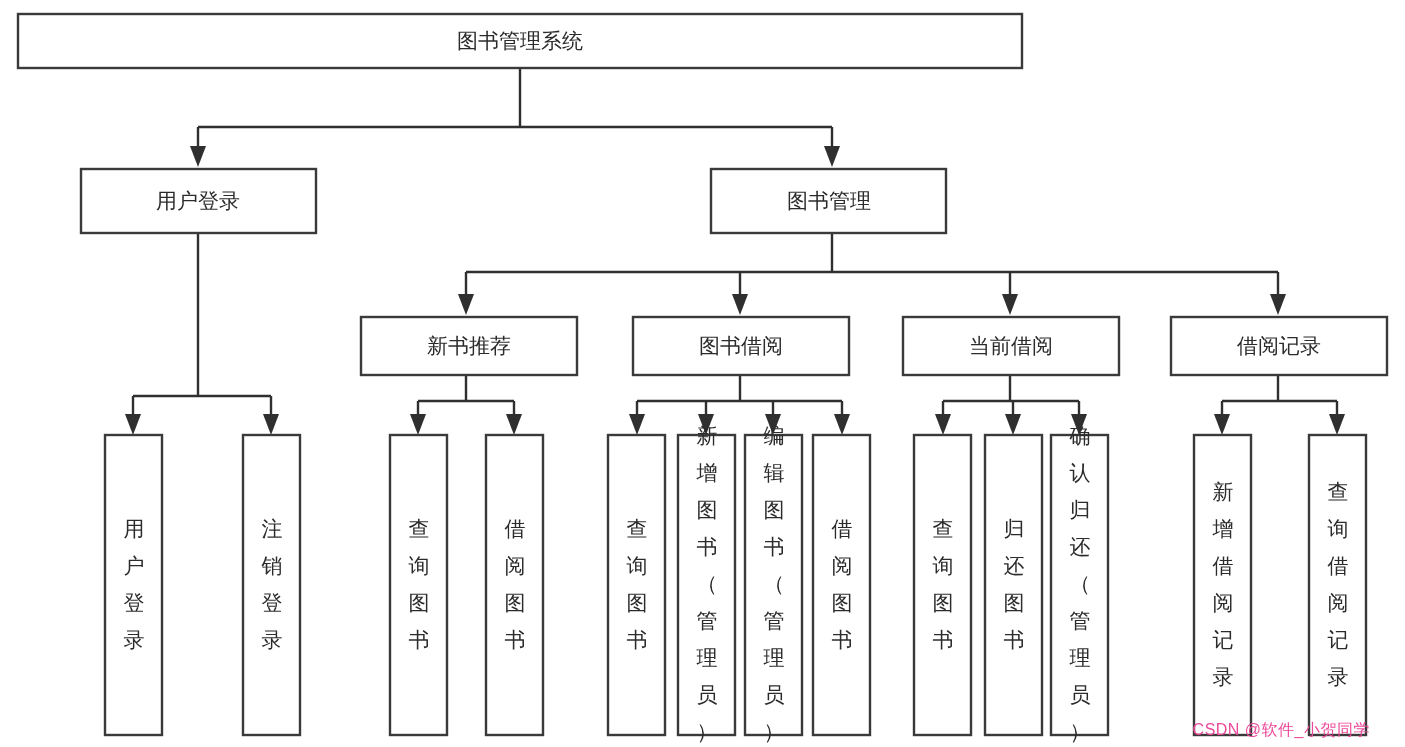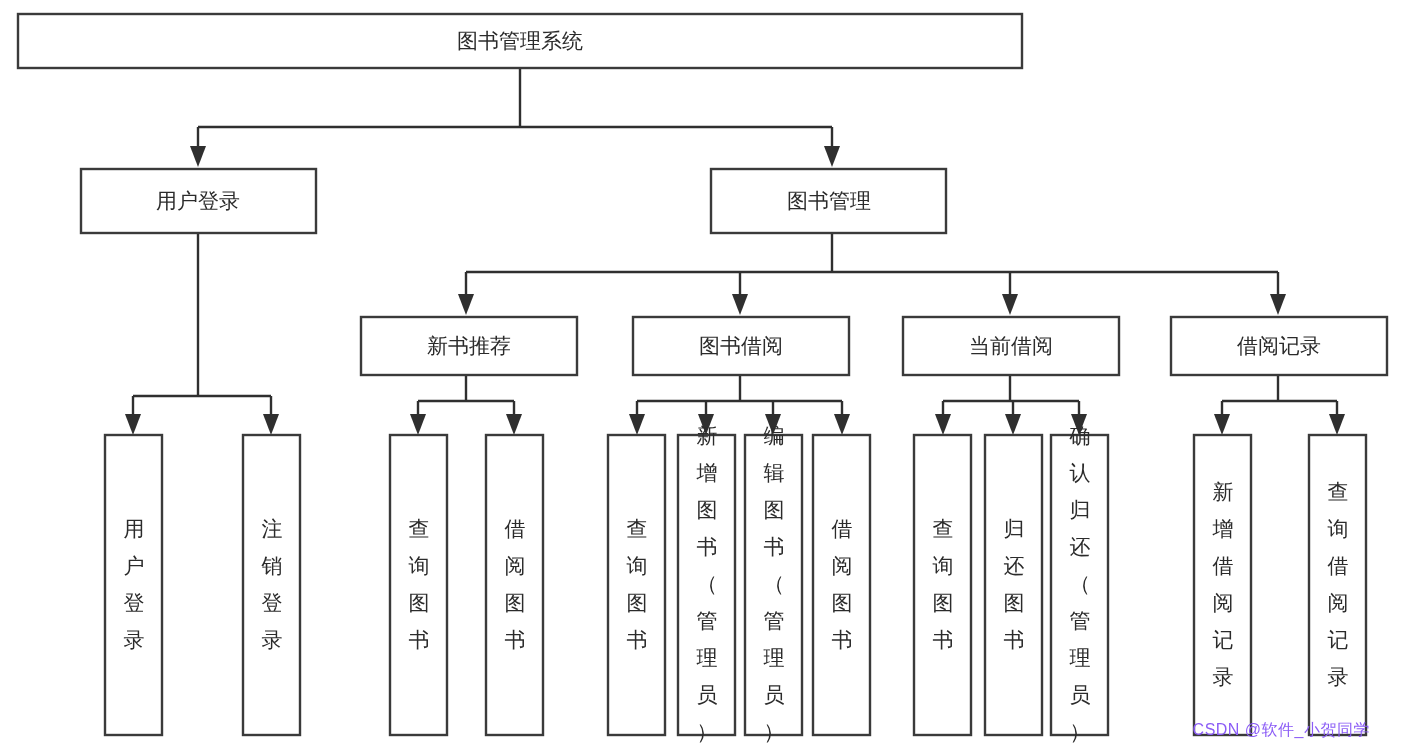--- a/index.html
+++ b/index.html
@@ -54,21 +54,21 @@
     fill: #2b2b2b;
     text-anchor: middle;
     dominant-baseline: middle;
   }
   .watermark-text {
     position: absolute;
     right: 8px;
     bottom: 6px;
     font-family: "Liberation Sans", "DejaVu Sans", sans-serif;
     font-size: 16px;
-    color: #8b5cf6;
+    color: #ec4899;
     white-space: nowrap;
     letter-spacing: 0.5px;
     user-select: none;
   }
 </style>
 </head>
 <body>
 
 <div id="diagram-root">
   <svg id="diagram-svg" viewBox="0 0 1405 747" xmlns="http://www.w3.org/2000/svg">

